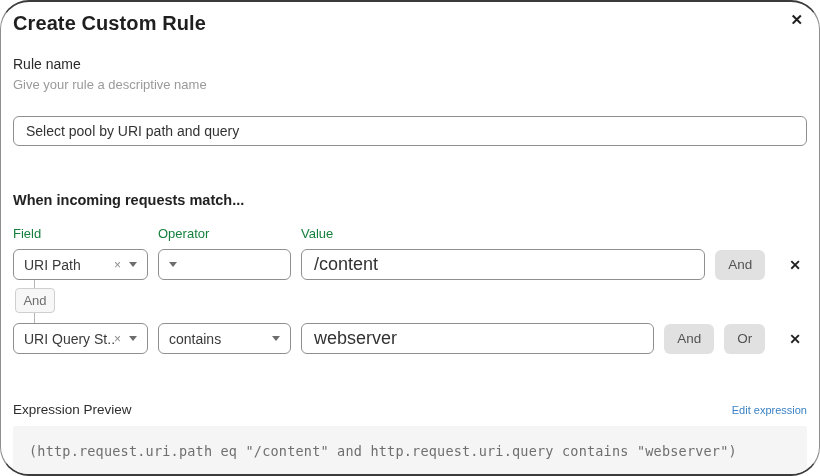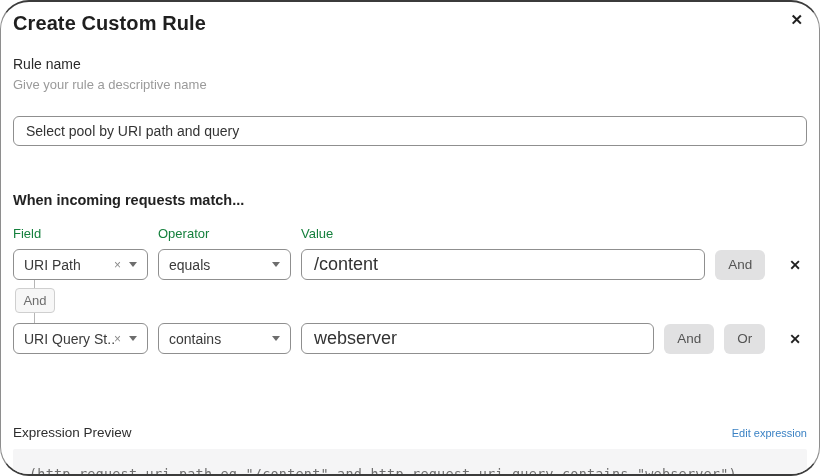--- a/index.html
+++ b/index.html
@@ -181,21 +181,21 @@
     font-size: 13px;
     color: #6e6e6e;
     display: flex;
     align-items: center;
     justify-content: center;
   }
   .expr-header {
     display: flex;
     justify-content: space-between;
     align-items: baseline;
-    margin-top: 71px;
+    margin-top: 48px;
   }
   .expr-label {
     font-size: 13.5px;
     color: #2e2e2e;
   }
   .expr-edit-link {
     font-size: 11px;
     text-decoration: none;
     cursor: pointer;
   }
@@ -235,21 +235,20 @@
     <div class="col-label-value">Value</div>
   </div>
 
   <div class="cond-row">
     <div class="select-box select-field">
       <span class="select-text">URI Path</span>
       <span class="clear-x">×</span>
       <span class="chevron"></span>
     </div>
     <div class="select-box select-operator">
-      <span class="select-text">equals</span>
       <span class="chevron"></span>
     </div>
     <input class="value-input" type="text" value="/content" style="">
     <button class="logic-btn">And</button>
     <button class="remove-btn">✕</button>
   </div>
 
   <div class="connector">
     <div class="connector-line-top"></div>
     <div class="connector-badge">And</div>

